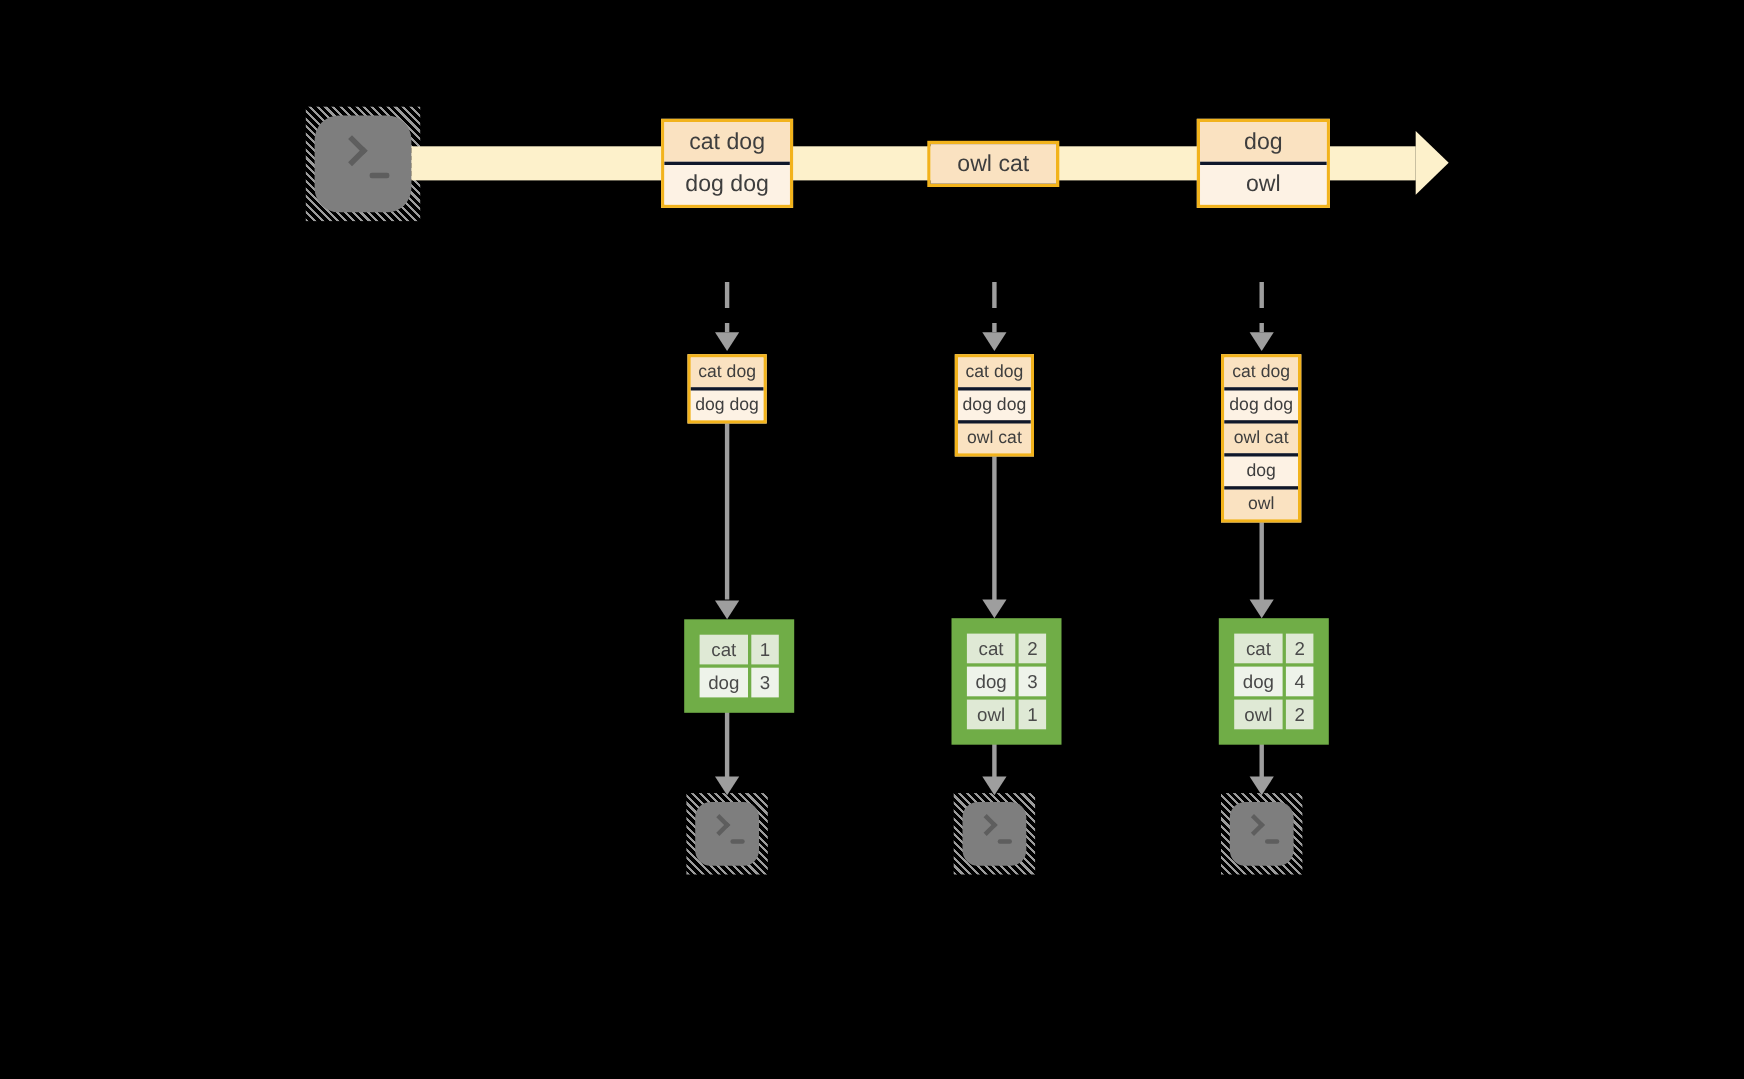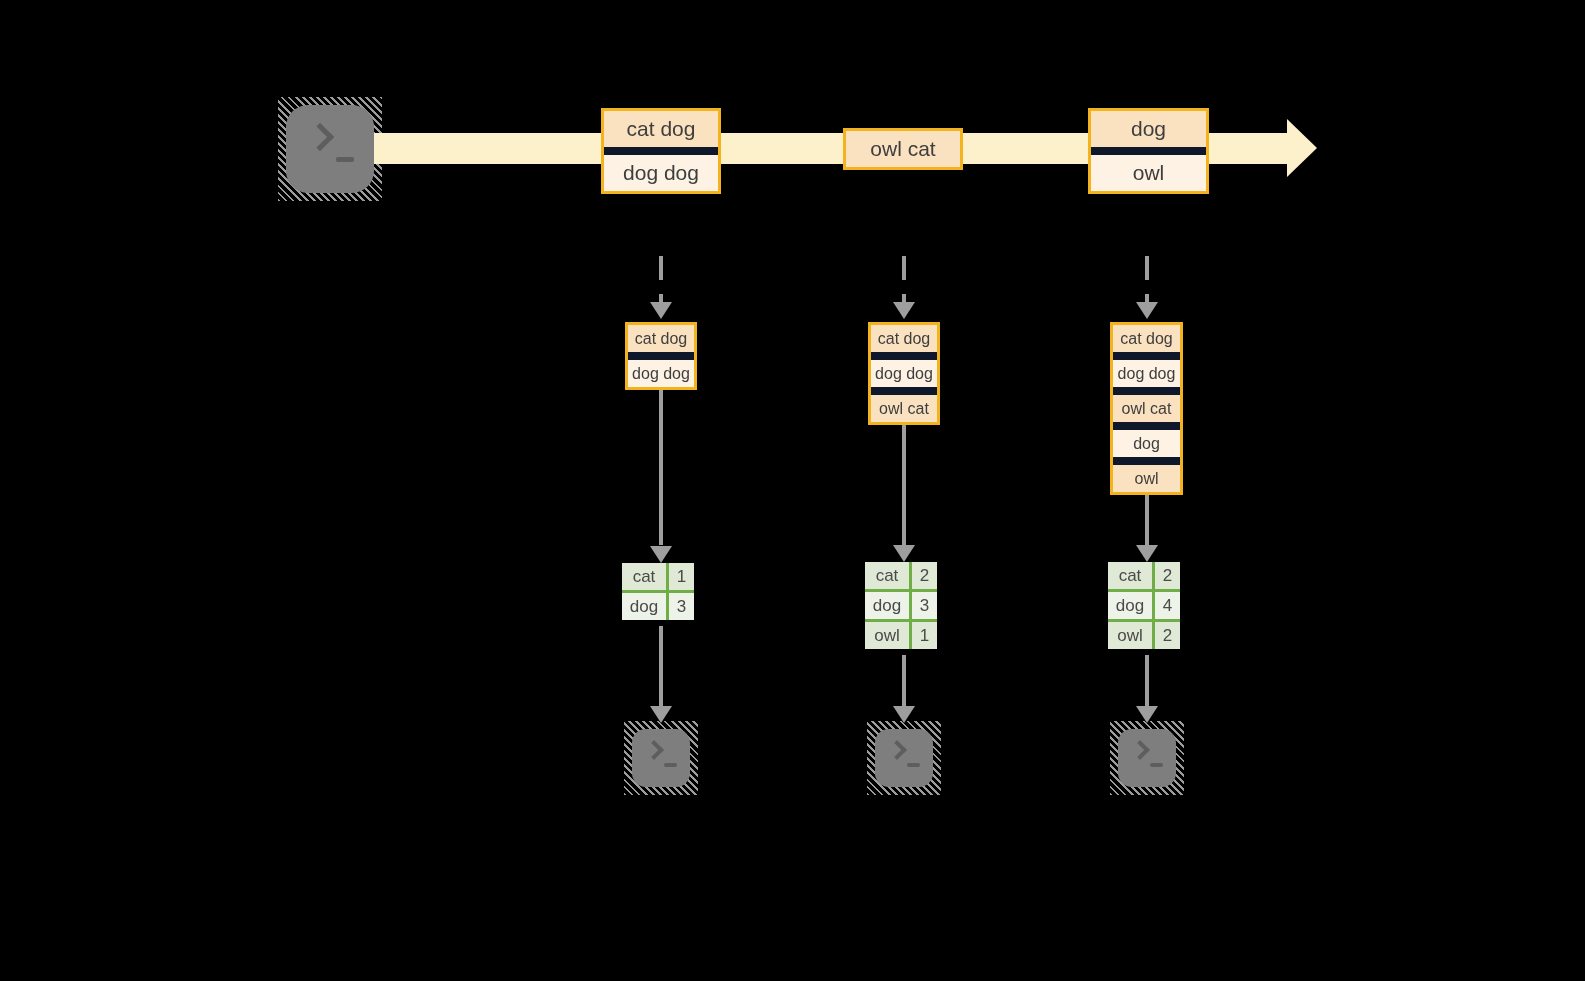--- a/index.html
+++ b/index.html
@@ -20,36 +20,36 @@
   .term-sm .body{left:8px;top:8px;width:58px;height:58px;border-radius:14px;}
   .term-sm .chev{left:15px;top:14px;width:10px;height:10px;border-top-width:4px;border-right-width:4px;}
   .term-sm .tdash{left:32px;top:34px;width:13px;height:4px;}
   
   .stream-band{position:absolute;left:374px;top:133px;width:913px;height:31px;background:#fdf1cb;z-index:1;}
   .stream-head{position:absolute;left:1287px;top:119px;width:0;height:0;z-index:1;
     border-top:29px solid transparent;border-bottom:29px solid transparent;border-left:30px solid #fdf1cb;}
   
   .batch{position:absolute;border:3px solid #f2b31c;box-sizing:border-box;z-index:4;background:#fdf2e4;}
   .batch .brow{text-align:center;color:#3e3e3e;}
-  .batch .brow + .brow{border-top:8px solid #0f172a;}
+  .batch .brow + .brow{border-top:3px solid #0f172a;}
   .brow.dark{background:#fae2c1;}
   .brow.light{background:#fdf2e4;}
   .batch-lg .brow{height:36px;line-height:36px;font-size:21px;}
   .batch-sm .brow{height:27px;line-height:27px;font-size:16px;}
   
   .vline{position:absolute;width:4px;background:#9e9e9e;z-index:3;}
   .vdash{position:absolute;width:4px;z-index:3;
     background:repeating-linear-gradient(to bottom,#9e9e9e 0 24px,transparent 24px 38px);}
   .ahead{position:absolute;width:0;height:0;z-index:3;
     border-left:11px solid transparent;border-right:11px solid transparent;border-top:17px solid #9e9e9e;}
   
   .banner{position:absolute;left:695px;top:459px;width:428px;height:48px;background:#fff;z-index:2;
     text-align:center;line-height:48px;font-size:32px;font-weight:300;color:#141414;letter-spacing:.5px;}
   
-  .wtable{position:absolute;display:grid;grid-template-columns:44px 25px;gap:3px;padding:0;
+  .wtable{position:absolute;display:grid;grid-template-columns:44px 25px;gap:3px;padding:14px;
     background:#70ad47;z-index:4;}
   .wtable .cell{height:27px;line-height:27px;text-align:center;font-size:17px;color:#4a4a4a;}
   .cell.dark{background:#dfe9d5;}
   .cell.light{background:#eef3ea;}
 </style>
 </head>
 <body>
 
 <div id="stage">
 

